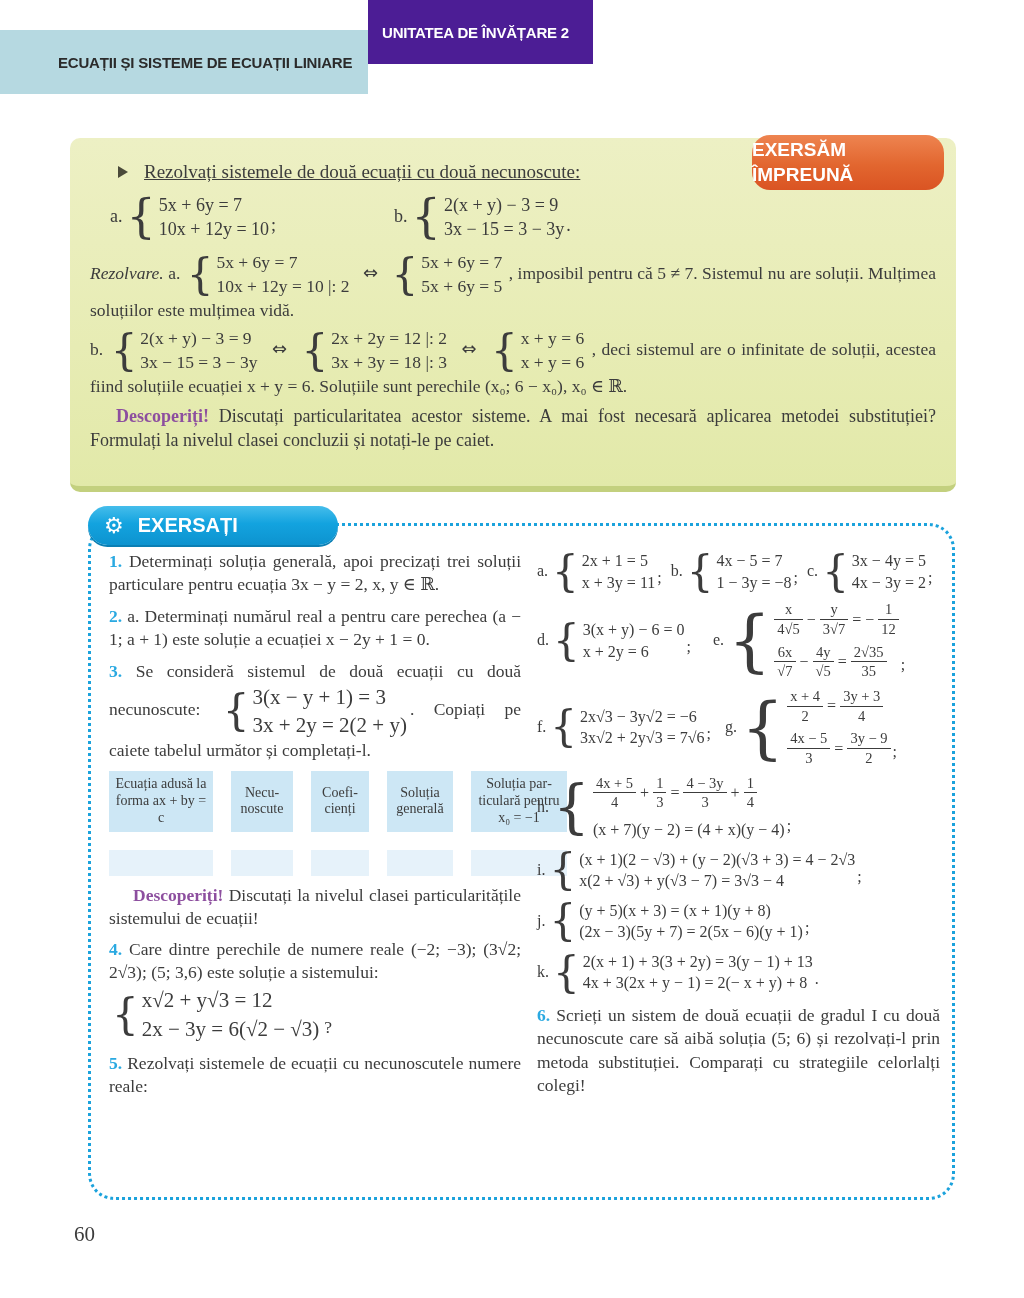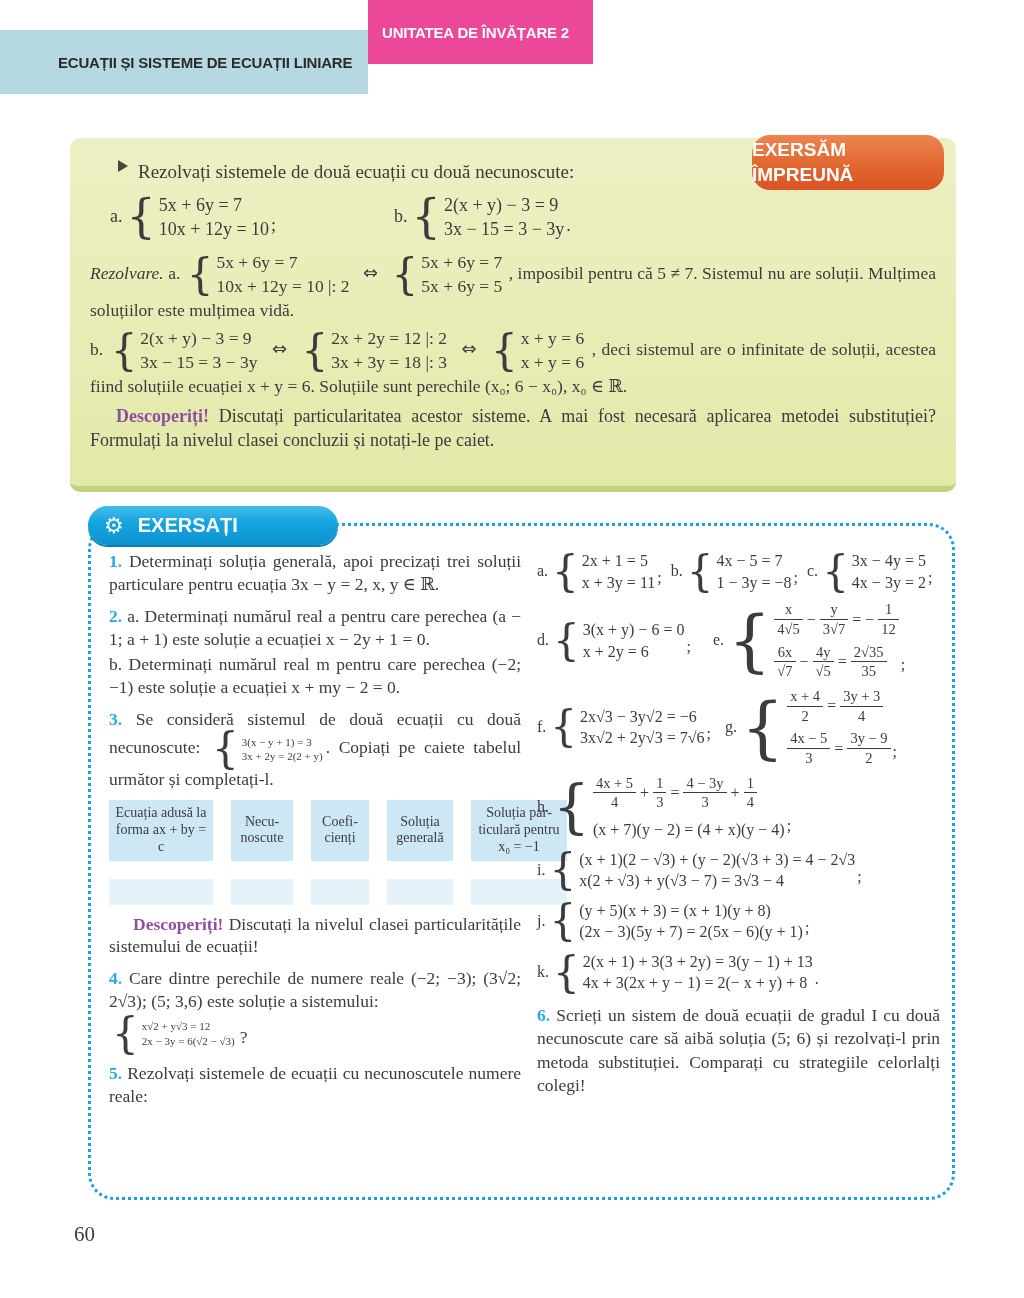--- a/index.html
+++ b/index.html
@@ -9,39 +9,39 @@
     font-family:"Liberation Serif","DejaVu Serif",serif; color:#3c3c3c; overflow:hidden;
   }
   
   .topbar { position:absolute; top:0; left:0; width:1024px; height:64px; display:flex; }
   .band-left {
     width:368px; height:64px; background:#b6d9e1; display:flex; align-items:center;
     padding-left:58px; font-family:"Liberation Sans","DejaVu Sans",sans-serif;
     font-weight:bold; font-size:15px; color:#2b2b2b; letter-spacing:-0.2px;margin-top:30px;
   }
   .band-right {
-    width:225px; height:64px; background:#ec4899; display:flex; align-items:center;
+    width:225px; height:64px; background:#4c1d95; display:flex; align-items:center;
     padding-left:14px; font-family:"Liberation Sans","DejaVu Sans",sans-serif;
     font-weight:bold; font-size:15px; color:#ffffff; letter-spacing:-0.2px;
   }
   
   .exersam-box {
     position:absolute; left:70px; top:138px; width:886px; height:354px;
     background:linear-gradient(180deg,#edf0c4 0%,#e7ecb4 60%,#e2e9a9 100%);
     border-radius:10px; border-bottom:6px solid #c3d07e;
     padding:16px 20px 8px 20px; font-size:18px; line-height:1.3;
   }
   .badge {
     position:absolute; right:12px; top:-3px; width:192px; height:55px;
     background:linear-gradient(180deg,#ee8450 0%,#e2662f 55%,#da5423 100%);
     border-radius:18px; display:flex; align-items:center; justify-content:center;
     font-family:"Liberation Sans","DejaVu Sans",sans-serif; font-weight:bold;
     font-size:19px; color:#ffffff;
   }
-  .prompt { margin:6px 0 8px 28px; font-size:19px; display:flex; align-items:flex-start; gap:10px; }
+  .prompt { margin:6px 0 8px 28px; font-size:19px; display:flex; align-items:center; gap:16px;text-decoration:underline; }
   .tri { width:0; height:0; border-left:10px solid #4a4a3a; border-top:6px solid transparent;
          border-bottom:6px solid transparent; display:inline-block; }
   .sys { display:inline-flex; align-items:center; vertical-align:middle; }
   .brace { font-family:"DejaVu Serif","Liberation Serif",serif; font-weight:400; line-height:0.9;
            margin-right:3px; color:#3c3c3c; }
   .b-md { font-size:46px; } .b-sm { font-size:42px; } .b-lg { font-size:58px; } .b-xl { font-size:68px; }
   .lines { display:flex; flex-direction:column; justify-content:center; }
   .lines .l { line-height:1.35; white-space:nowrap; }
   .iff { margin:0 7px; font-family:"DejaVu Sans",sans-serif; font-size:18px; }
   .lbl { margin-right:4px; }
@@ -64,21 +64,21 @@
   }
   .gear { font-family:"DejaVu Sans",sans-serif; font-size:22px; line-height:1; }
   .cols { display:grid; grid-template-columns:412px 1fr; column-gap:16px;
           padding:24px 12px 8px 18px; height:100%; overflow:hidden; }
   .colL { font-size:17.5px; line-height:1.31; text-align:justify; }
   .colR { font-size:16px; line-height:1.3; }
   .num { color:#2aa9e1; font-weight:bold; }
   .ex { margin-bottom:9px; }
   .ex p { margin-bottom:2px; }
   .colL .sys { vertical-align:middle; margin:0 3px; }
-  .colL .lines .l { font-size:11px; }
+  .colL .lines .l { font-size:21px; }
   
   .tbl { display:grid; grid-template-columns:104px 62px 58px 66px 96px; gap:18px;
          margin:4px 0 8px 0; font-size:14px; line-height:1.2; text-align:center; }
   .tbl .hc { background:#cde7f5; padding:5px 3px; display:flex; align-items:center; justify-content:center; }
   .tbl .ec { background:#e6f2fa; height:26px; }
   
   .row { display:flex; align-items:center; margin-bottom:8px; }
   .row3 { gap:9px; }
   .sysitem { display:flex; align-items:center; }
   .sysitem .punct { align-self:flex-end; padding-bottom:4px; }
@@ -202,21 +202,20 @@
 
       <div class="colL">
         <div class="ex">
           <p><span class="num">1.</span>
              <span>Determinați soluția generală, apoi precizați trei soluții particulare pentru ecuația 3x − y = 2, x, y ∈ ℝ.</span></p>
         </div>
 
         <div class="ex">
           <p><span class="num">2.</span>
              <span>a. Determinați numărul real a pentru care perechea (a − 1; a + 1) este soluție a ecuației x − 2y + 1 = 0.</span></p>
-          <p><span>b. Determinați numărul real m pentru care perechea (−2; −1) este soluție a ecuației x + my − 2 = 0.</span></p>
         </div>
 
         <div class="ex">
           <p>
             <span class="num">3.</span>
             <span>Se consideră sistemul de două ecuații cu două necunoscute:</span>
             <span class="sys">
               <span class="brace b-sm">{</span>
               <span class="lines">
                 <span class="l">3(x − y + 1) = 3</span>

